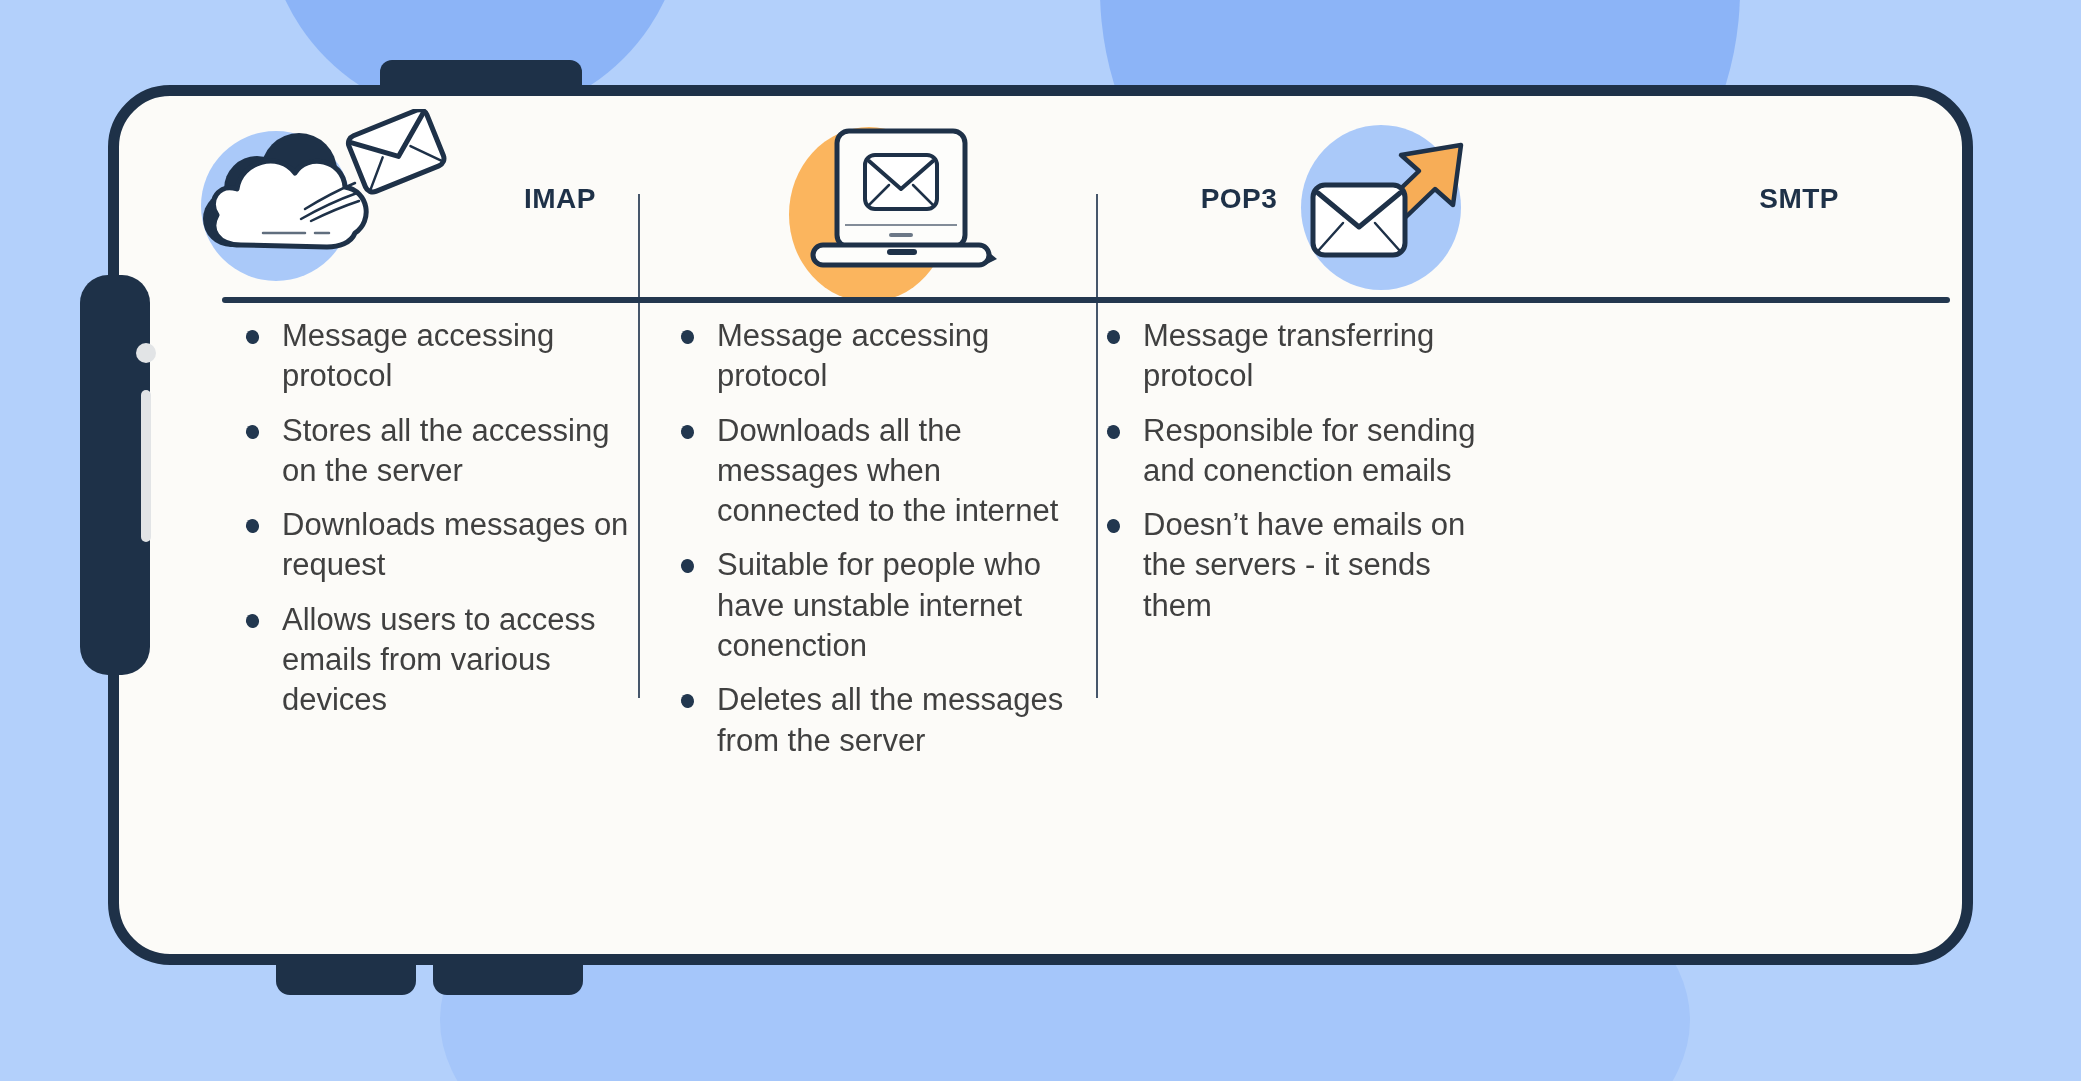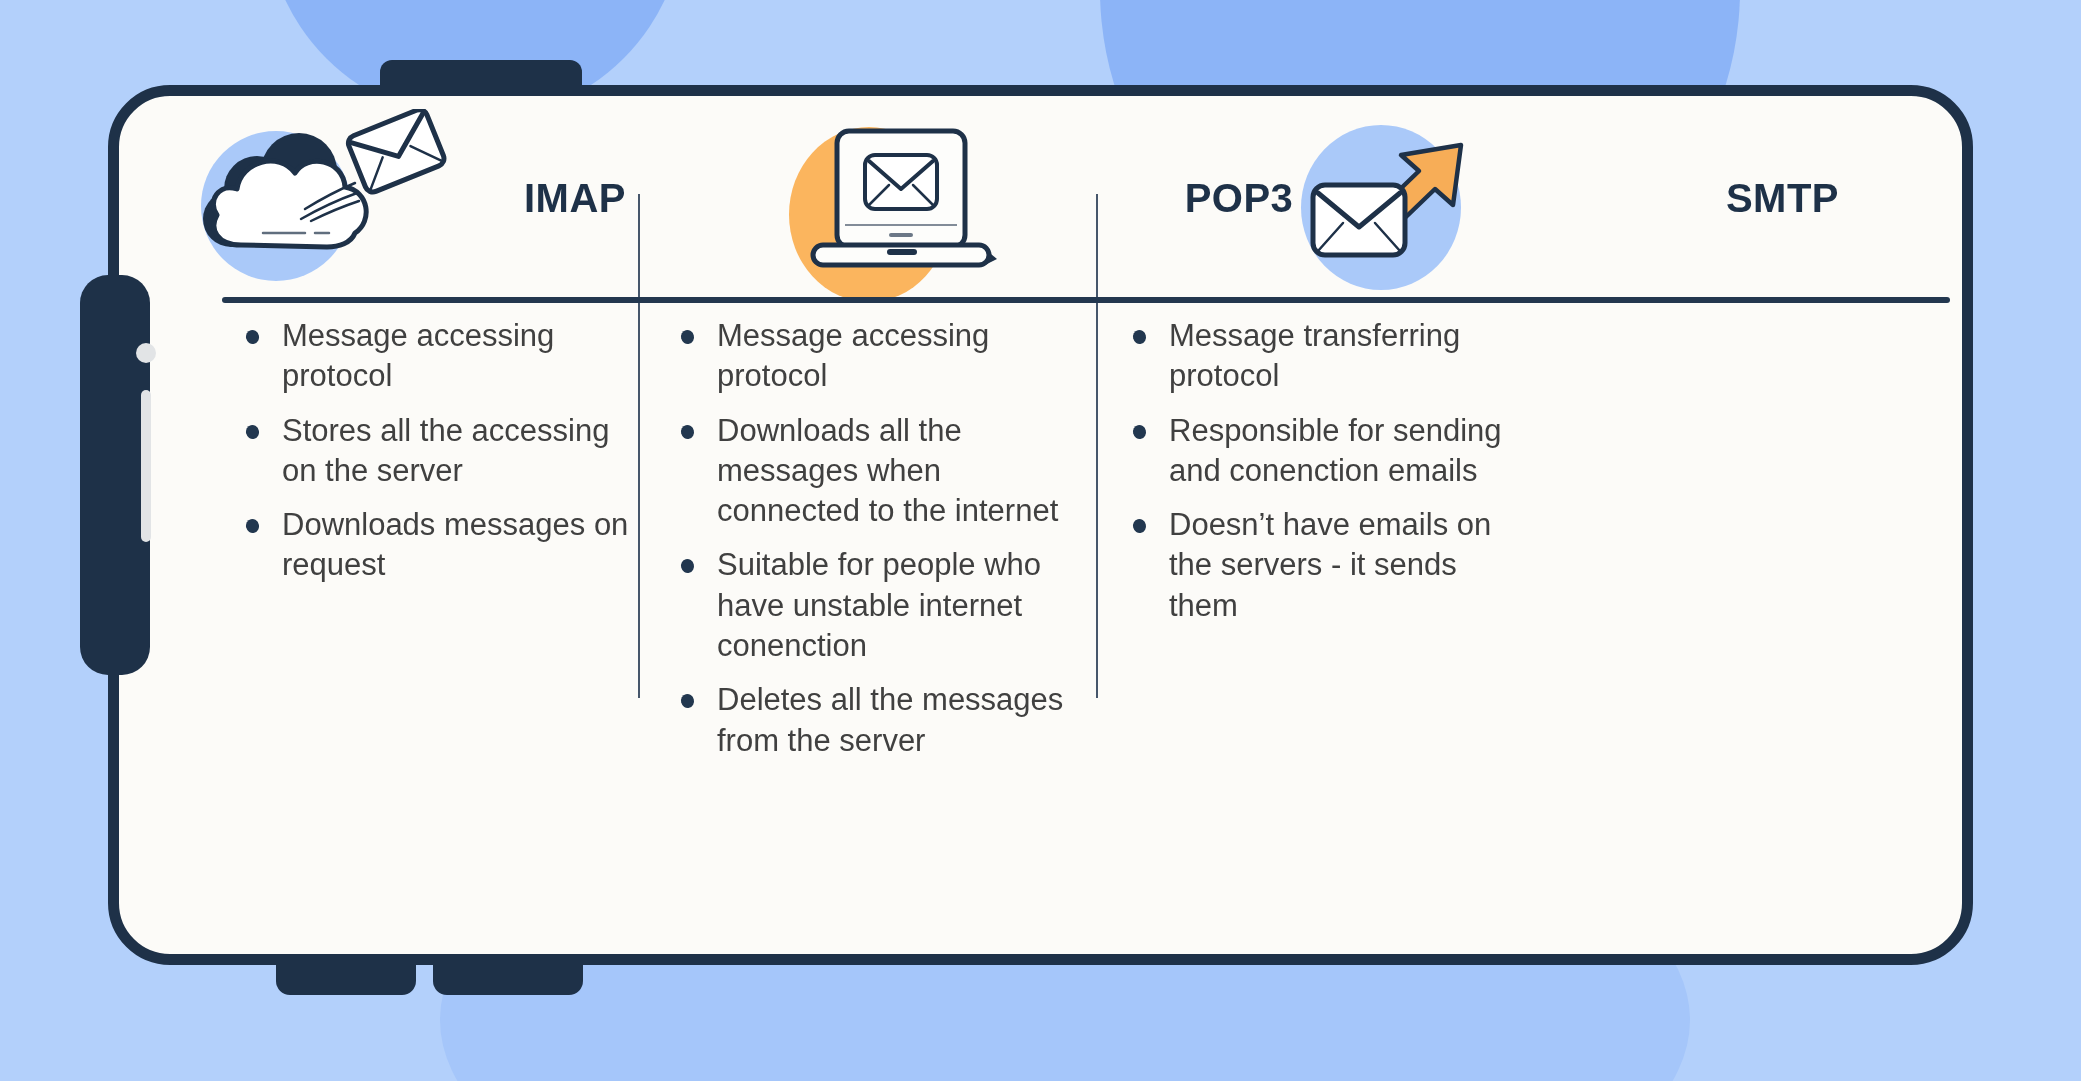--- a/index.html
+++ b/index.html
@@ -168,21 +168,21 @@
 
   .head-icon {
     position: relative;
     width: 290px;
     height: 180px;
     flex: 0 0 auto;
   }
   .head-title {
     flex: 1 1 auto;
     text-align: center;
-    font-size: 40px;
+    font-size: 28px;
     font-weight: bold;
     color: #1e3148;
     letter-spacing: 0.5px;
   }
   .head-cell.c3 .head-title { text-align: right; padding-left: 80px; }
   .head-cell.c2 .head-title { text-align: center; padding-left: 50px; }
   .head-cell.c1 .head-title { text-align: left; padding-left: 55px; }
 
   .icon-blob-blue {
     position: absolute;
@@ -228,21 +228,21 @@
     left: 0;
     top: 220px;
     width: 100%;
   }
   .col {
     position: absolute;
     top: 0;
   }
   .col.k1 { left: 113px;  width: 400px; }
   .col.k2 { left: 548px;  width: 418px; }
-  .col.k3 { left: 1000px; width: 400px; }
+  .col.k3 { left: 974px; width: 400px; }
 
   ul.bullets {
     list-style: none;
     margin: 0;
     padding: 0;
   }
   ul.bullets li {
     position: relative;
     padding-left: 50px;
     margin-bottom: 14px;
@@ -365,20 +365,21 @@
         <div class="vrule v1"></div>
         <div class="vrule v2"></div>
 
         <div class="cols">
 
           <div class="col k1">
             <ul class="bullets">
               <li>Message accessing protocol</li>
               <li>Stores all the accessing on the server</li>
               <li>Downloads messages on request</li>
+              <li>Allows users to access emails from various devices</li>
             </ul>
           </div>
 
           <div class="col k2">
             <ul class="bullets">
               <li>Message accessing protocol</li>
               <li>Downloads all the messages when connected to the internet</li>
               <li>Suitable for people who have unstable internet conenction</li>
               <li>Deletes all the messages from the server</li>
             </ul>

